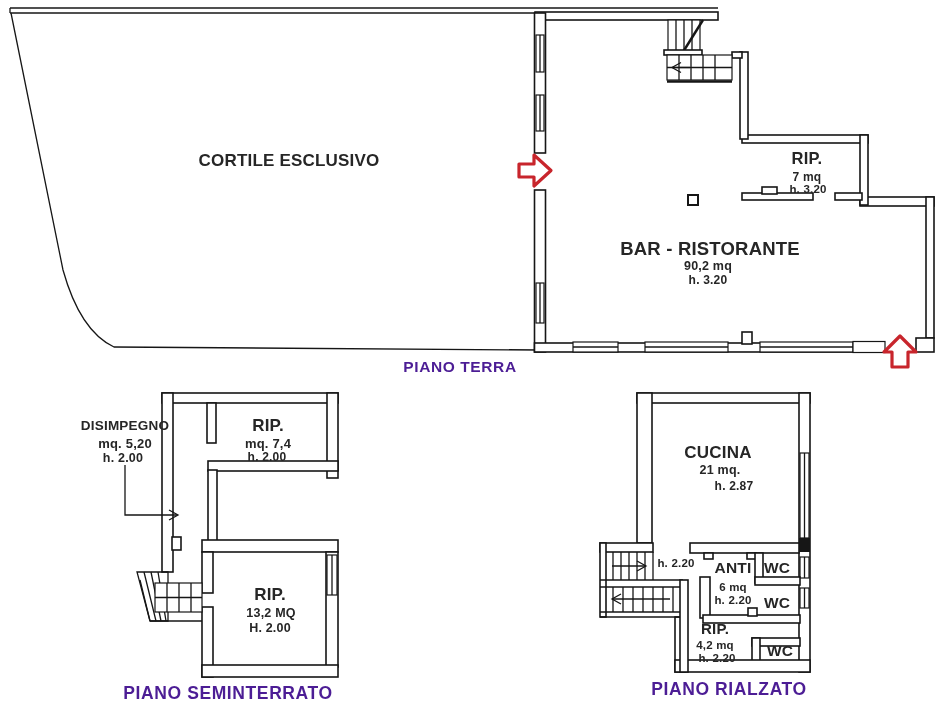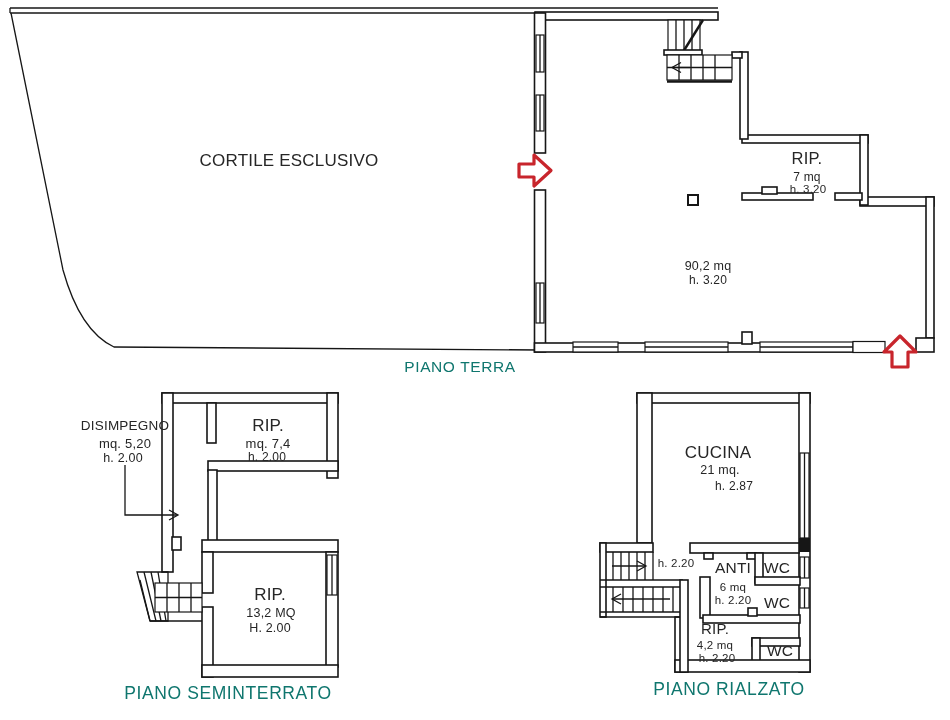--- a/index.html
+++ b/index.html
@@ -1,31 +1,32 @@
 <!DOCTYPE html>
 <html style="--line: #161616; --text: #262626; --accent-red: #c8252c;"><head>
 <meta charset="utf-8">
 <style>
   html,body{margin:0;padding:0;background:#fff;}
   #sheet{
     position:relative;width:950px;height:720px;background:#fff;overflow:hidden;
     font-family:"Liberation Sans", sans-serif;
+    font-weight:bold;
   }
   #plan-svg{position:absolute;left:0;top:0;}
   .wall{fill:#fff;stroke:var(--line,#161616);stroke-width:1.6;}
   .win{fill:#fff;stroke:var(--line,#161616);stroke-width:1.2;}
   .thin{fill:none;stroke:var(--line,#161616);stroke-width:1.3;}
   .thick{fill:none;stroke:var(--line,#161616);stroke-width:2.4;}
   .solid{fill:var(--line,#161616);stroke:none;}
   .redarrow{fill:#fff;stroke:var(--accent-red,#c8252c);stroke-width:3.2;stroke-linejoin:round;}
   .lbl{
     position:absolute;transform:translate(-50%,-50%);white-space:nowrap;text-align:center;
     color:var(--text,#262626);letter-spacing:.2px;line-height:1;
   }
-  .title{letter-spacing:.6px;color:#0f766e;}
+  .title{letter-spacing:.6px;color:#4c1d95;}
 </style>
 </head>
 <body>
 
 <div id="sheet">
 
 <svg id="plan-svg" width="950" height="720" viewBox="0 0 950 720">
 
   <g>
     <g>
@@ -161,20 +162,21 @@
       <rect class="wall" x="680" y="580" width="8" height="92"></rect>
       <path class="thin" d="M612,566 H645"></path>
       <path class="thin" d="M637,561 L646,566 L637,571"></path>
       <path class="thin" d="M670,599 H613"></path>
       <path class="thin" d="M621,594 L612,599 L621,604"></path>
     </g>
   </g>
 </svg>
 
 <div class="lbl" style="left:289px;top:160px;font-size:17px;">CORTILE ESCLUSIVO</div>
+<div class="lbl" style="left:710px;top:249px;font-size:18.5px;">BAR - RISTORANTE</div>
 <div class="lbl" style="left:708px;top:266px;font-size:12.5px;">90,2 mq</div>
 <div class="lbl" style="left:708px;top:280px;font-size:12px;">h. 3.20</div>
 <div class="lbl" style="left:807px;top:158px;font-size:16.5px;">RIP.</div>
 <div class="lbl" style="left:807px;top:177px;font-size:12px;">7 mq</div>
 <div class="lbl" style="left:808px;top:190px;font-size:11.5px;">h. 3.20</div>
 <div class="lbl title" style="left:460px;top:367px;font-size:15.5px;">PIANO TERRA</div>
 
 <div class="lbl" style="left:125px;top:426px;font-size:13.5px;">DISIMPEGNO</div>
 <div class="lbl" style="left:125px;top:443px;font-size:13px;">mq. 5,20</div>
 <div class="lbl" style="left:123px;top:458px;font-size:12.5px;">h. 2.00</div>

